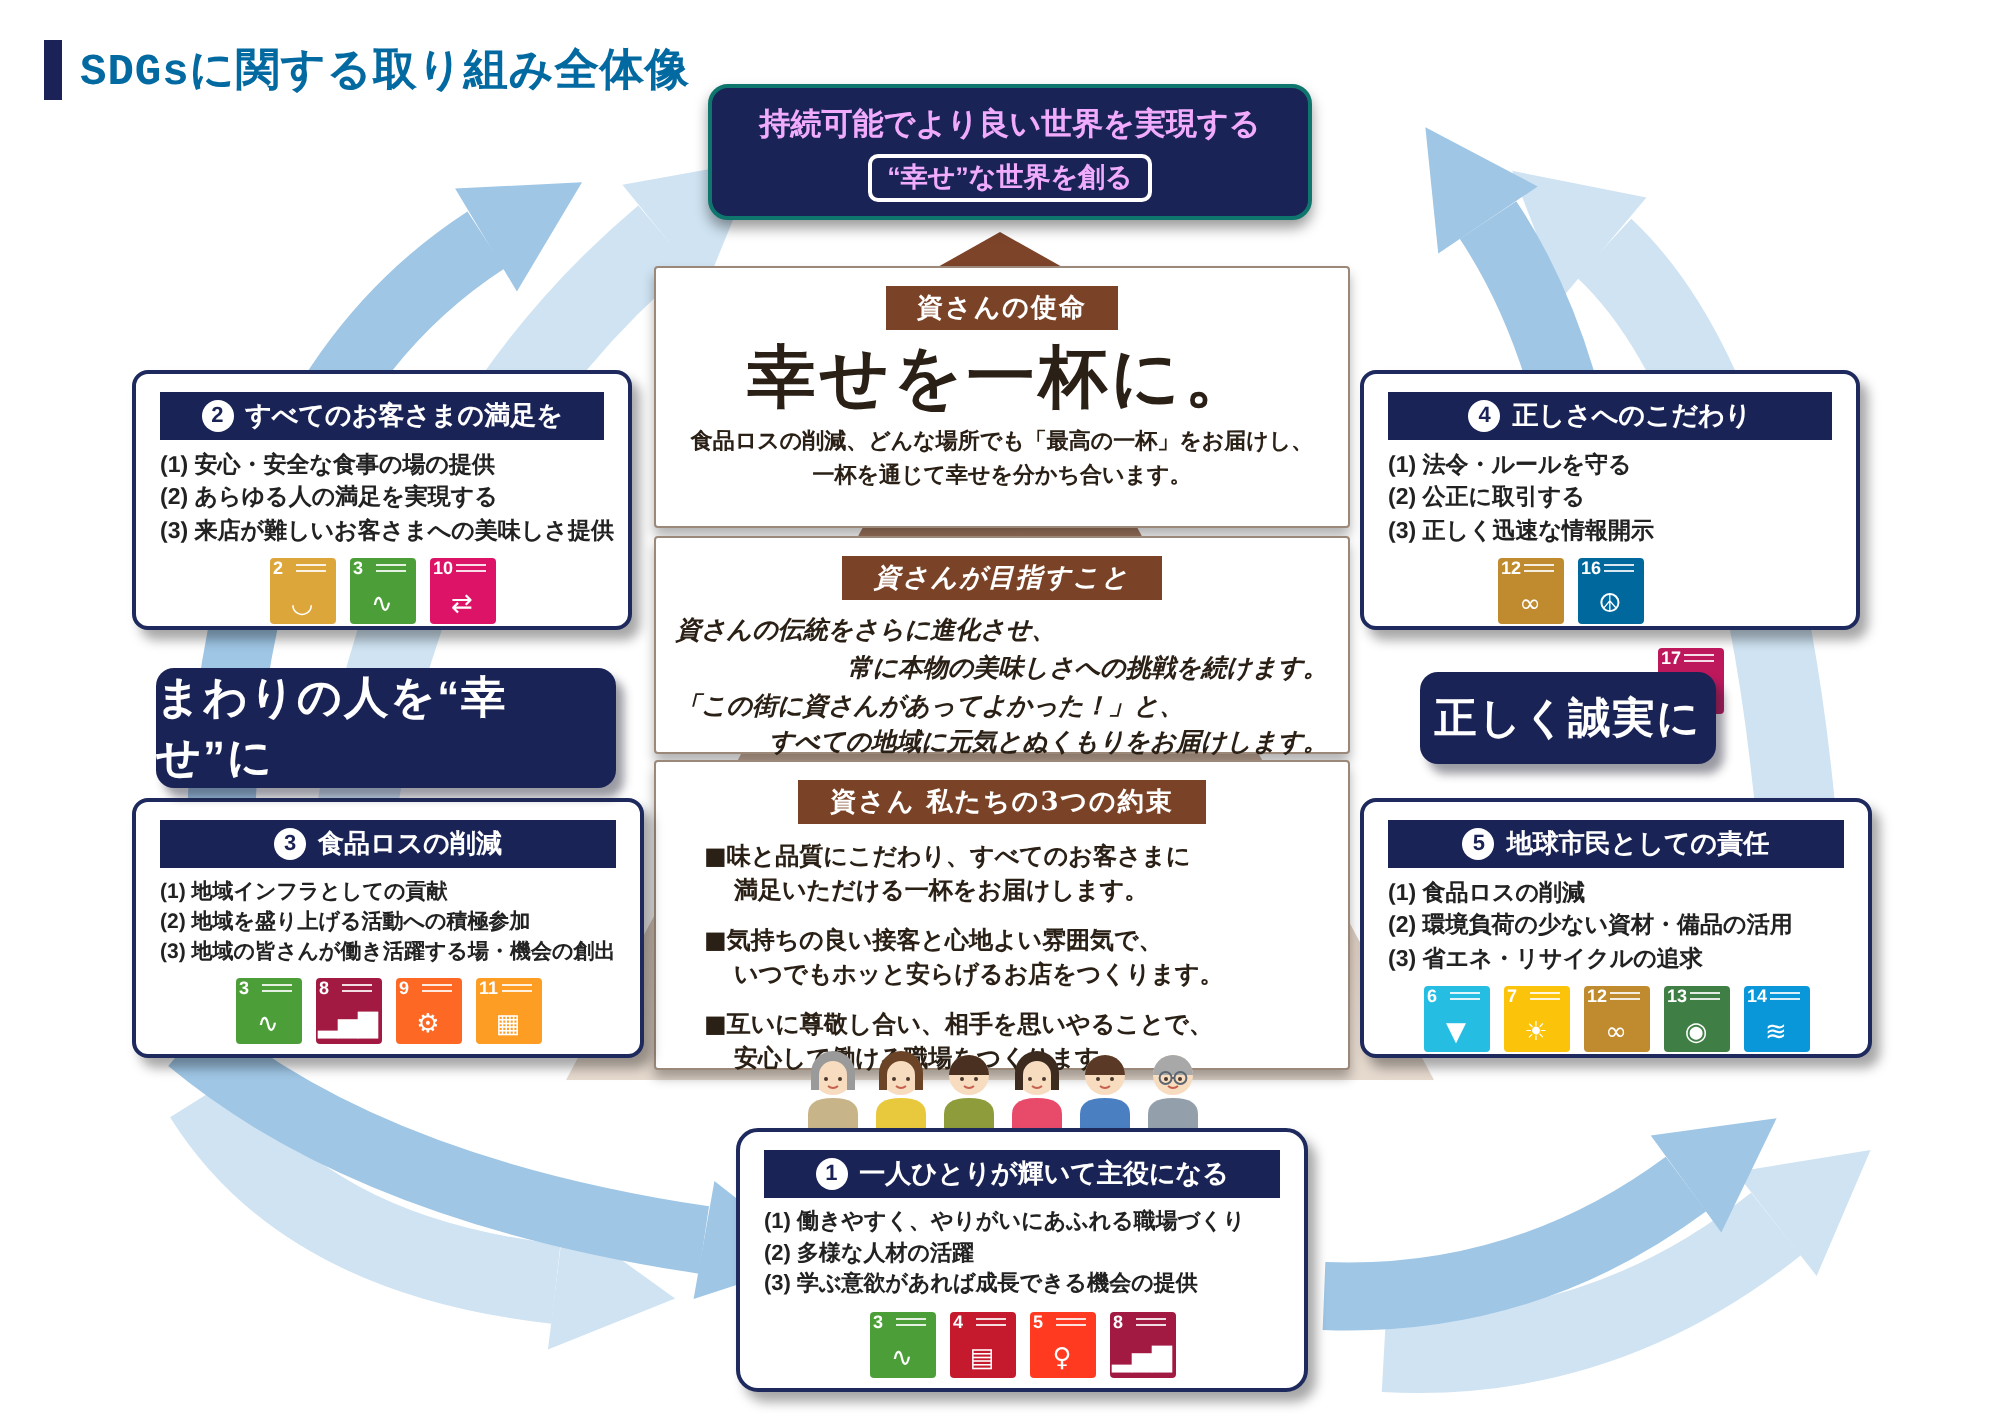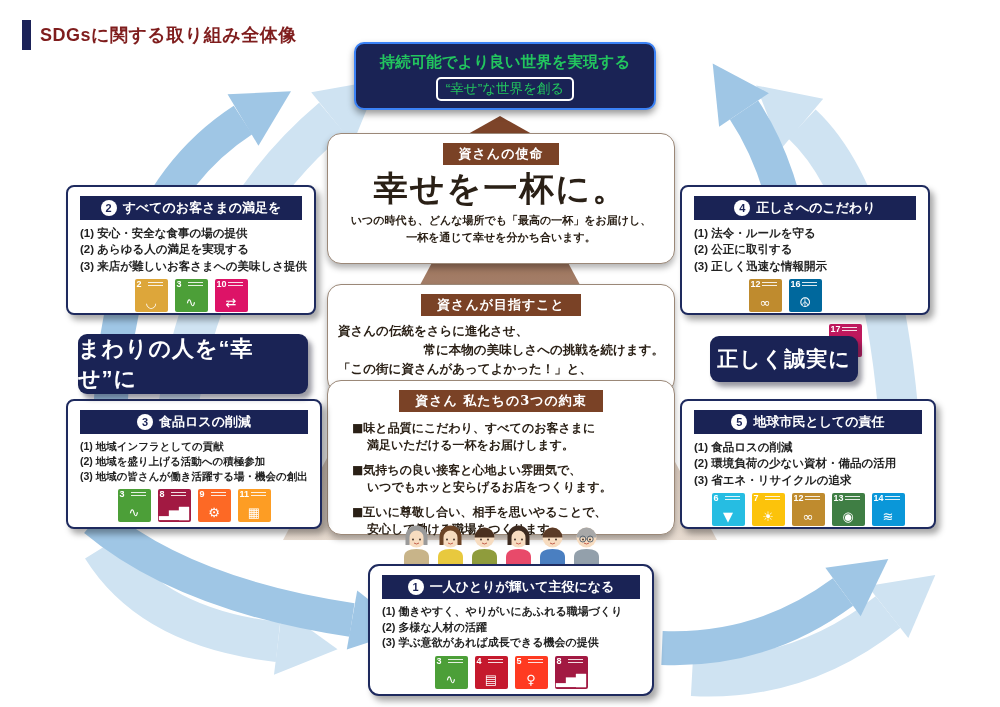--- a/index.html
+++ b/index.html
@@ -12,36 +12,36 @@
   
   .pyramid{position:absolute;left:283px;top:136px;width:434px;height:404px;z-index:1;
     clip-path:polygon(50% 0,100% 100%,0 100%);
     background:linear-gradient(#7d4429,#a5806a 38%,#d9c9bc 78%,#e6dacf);}
   .apex{position:absolute;left:468px;top:116px;width:64px;height:18px;z-index:2;
     clip-path:polygon(50% 0,100% 100%,0 100%);background:#7d4429;}
 
   
   .title{position:absolute;left:22px;top:20px;display:flex;align-items:center;gap:9px;z-index:6;}
   .title .bar{width:9px;height:30px;background:#1b2258;}
-  .title .txt{font-size:18px;font-weight:bold;color:#7f1d1d;letter-spacing:.5px;}
+  .title .txt{font-size:22px;font-weight:bold;color:#0369a1;letter-spacing:.5px;font-family:Liberation Mono, monospace;}
 
   
   .banner{position:absolute;left:354px;top:42px;width:298px;height:64px;z-index:6;
-    background:#1a2355;border:2px solid #3b82f6;border-radius:10px;
-    box-shadow:0 4px 7px rgba(0,0,0,.4);text-align:center;color:#22c55e;}
+    background:#1a2355;border:2px solid #0f766e;border-radius:10px;
+    box-shadow:0 4px 7px rgba(0,0,0,.4);text-align:center;color:#f0abfc;}
   .banner .l1{font-size:15.5px;font-weight:bold;margin-top:8px;}
   .banner .l2{display:inline-block;border:2px solid #fff;border-radius:5px;
-    padding:1px 8px;margin-top:4px;font-size:13.5px;font-weight:normal;}
+    padding:1px 8px;margin-top:4px;font-size:13.5px;font-weight:bold;}
 
   
   .cbox{position:absolute;left:327px;width:346px;background:#fff;border:1px solid #9b8878;
-    border-radius:14px;box-shadow:0 4px 6px rgba(0,0,0,.3);z-index:3;text-align:center;
+    border-radius:2px;box-shadow:0 4px 6px rgba(0,0,0,.3);z-index:3;text-align:center;
     font-family:"DejaVu Serif","Liberation Serif",serif;color:#2a2016;}
   #mission{top:133px;height:129px;}
-  #vision{top:284px;height:107px;}
+  #vision{top:268px;height:107px;font-style:italic;}
   #promises{top:380px;height:153px;}
   .chead{display:inline-block;background:#7a4226;color:#fff;font-size:13px;font-weight:bold;
     padding:2px 16px;margin-top:9px;letter-spacing:1px;}
   .headline{font-size:34px;font-weight:bold;margin-top:1px;letter-spacing:2px;}
   .msub{font-size:11px;line-height:1.55;font-weight:bold;}
   .vbody{margin-top:6px;padding:0 10px;font-size:12.5px;font-weight:bold;line-height:1.5;}
   .vline.left{text-align:left;}
   .vline.right{text-align:right;}
   .pbody{margin-top:8px;padding:0 16px 0 24px;text-align:left;}
   .promise{font-size:12px;font-weight:bold;line-height:1.45;margin-bottom:7px;
@@ -124,21 +124,21 @@
   </div>
 
   <div class="banner">
     <div class="l1">持続可能でより良い世界を実現する</div>
     <div class="l2">“幸せ”な世界を創る</div>
   </div>
 
   <div class="cbox" id="mission">
     <div class="chead">資さんの使命</div>
     <div class="headline">幸せを一杯に。</div>
-    <div class="msub">いつの時代も、どんな場所でも「最高の一杯」をお届けし、</div>
+    <div class="msub">食品ロスの削減、どんな場所でも「最高の一杯」をお届けし、</div>
     <div class="msub">一杯を通じて幸せを分かち合います。</div>
   </div>
 
   <div class="cbox" id="vision">
     <div class="chead">資さんが目指すこと</div>
     <div class="vbody">
         <div class="vline left">資さんの伝統をさらに進化させ、</div>
         <div class="vline right">常に本物の美味しさへの挑戦を続けます。</div>
         <div class="vline left">「この街に資さんがあってよかった！」と、</div>
         <div class="vline right">すべての地域に元気とぬくもりをお届けします。</div>

